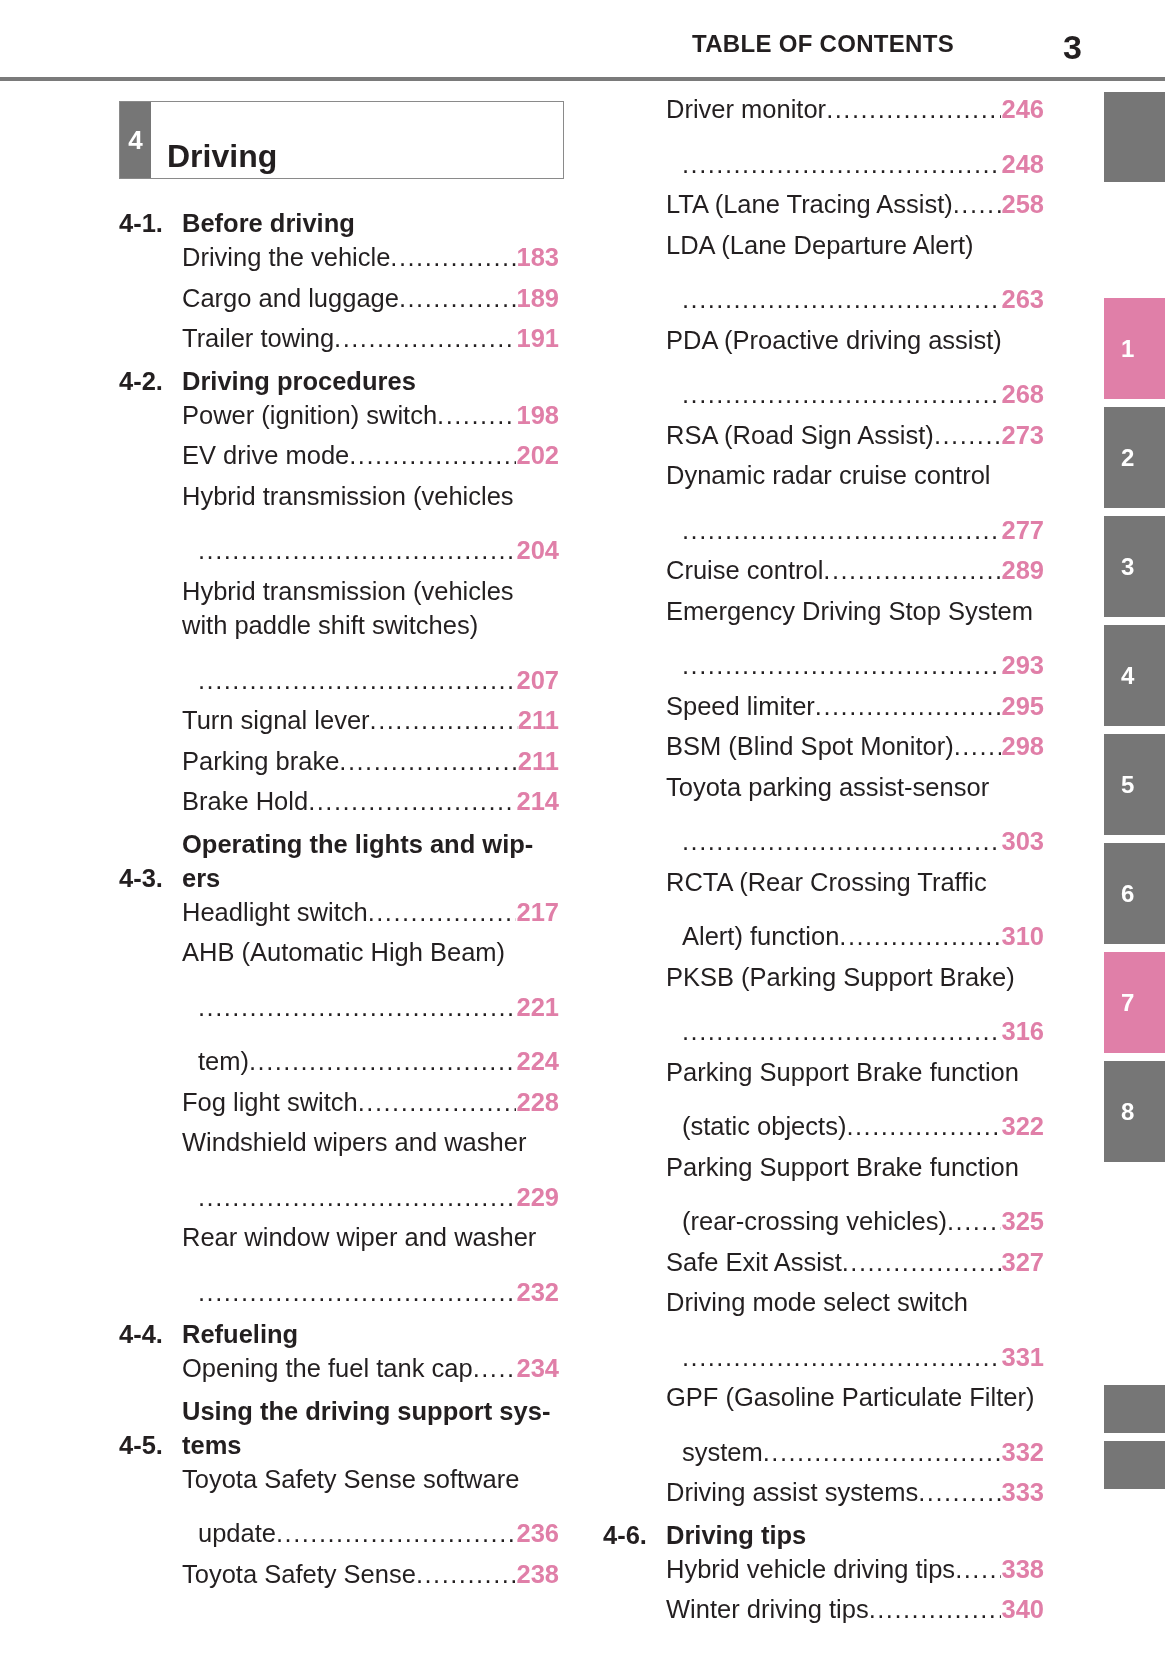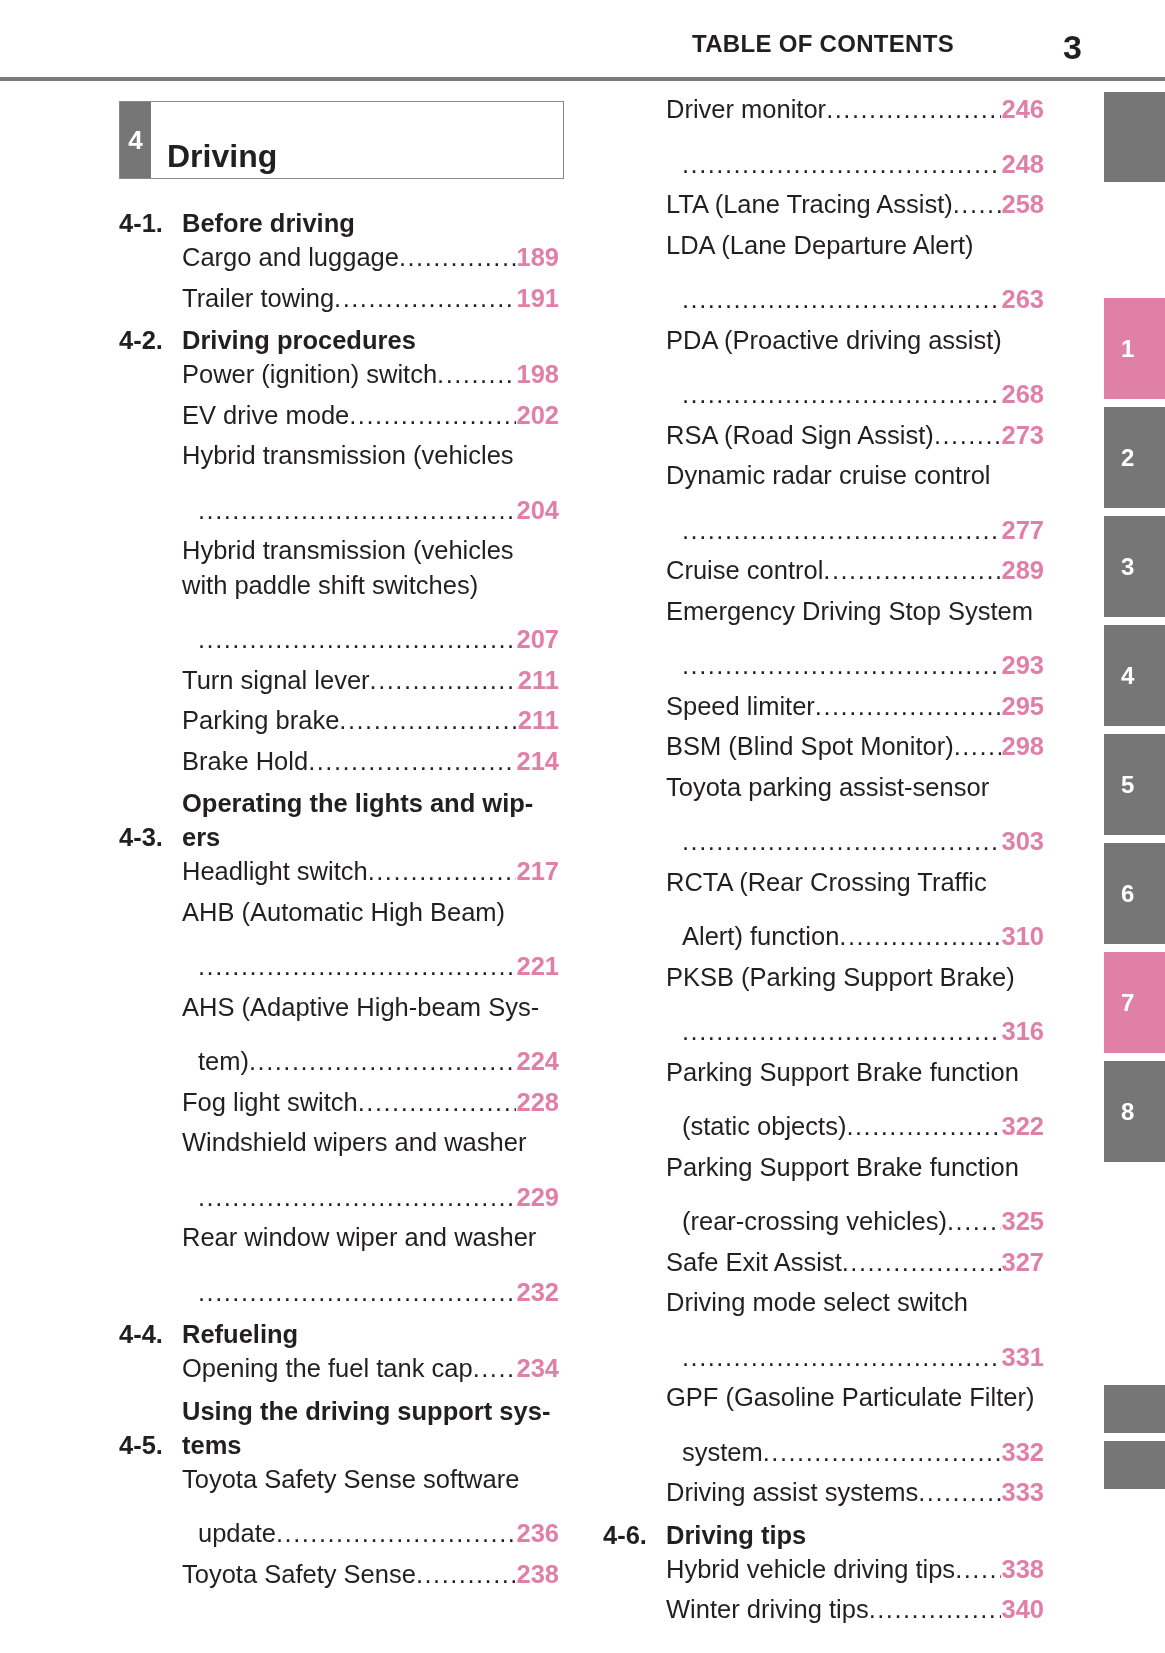--- a/index.html
+++ b/index.html
@@ -46,20 +46,27 @@
   <div class="chaptitle">Driving</div>
 </div>
 
 <div class="col col-left" id="col-left">
     <div class="sec">
       <span class="num">4-1.</span>
       <span class="ttl">Before driving</span>
     </div>
     <div class="entry">
       <div class="row">
+        <span class="txt">Driving the vehicle</span>
+        <span class="dots"></span>
+        <span class="pg">183</span>
+      </div>
+    </div>
+    <div class="entry">
+      <div class="row">
         <span class="txt">Cargo and luggage</span>
         <span class="dots"></span>
         <span class="pg">189</span>
       </div>
     </div>
     <div class="entry">
       <div class="row">
         <span class="txt">Trailer towing</span>
         <span class="dots"></span>
         <span class="pg">191</span>
@@ -134,21 +141,20 @@
     </div>
     <div class="entry">
       <span class="line1">AHB (Automatic High Beam)</span>
       <div class="row indent">
         <span class="txt"></span>
         <span class="dots"></span>
         <span class="pg">221</span>
       </div>
     </div>
     <div class="entry">
-      <span class="line1">AHS (Adaptive High-beam Sys-</span>
       <div class="row indent">
         <span class="txt">tem)</span>
         <span class="dots"></span>
         <span class="pg">224</span>
       </div>
     </div>
     <div class="entry">
       <div class="row">
         <span class="txt">Fog light switch</span>
         <span class="dots"></span>

